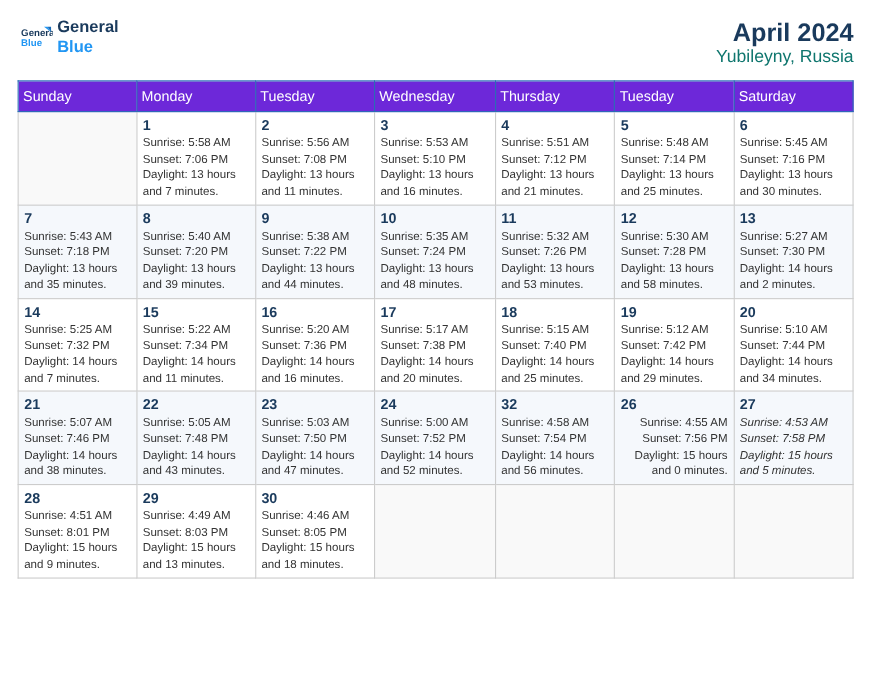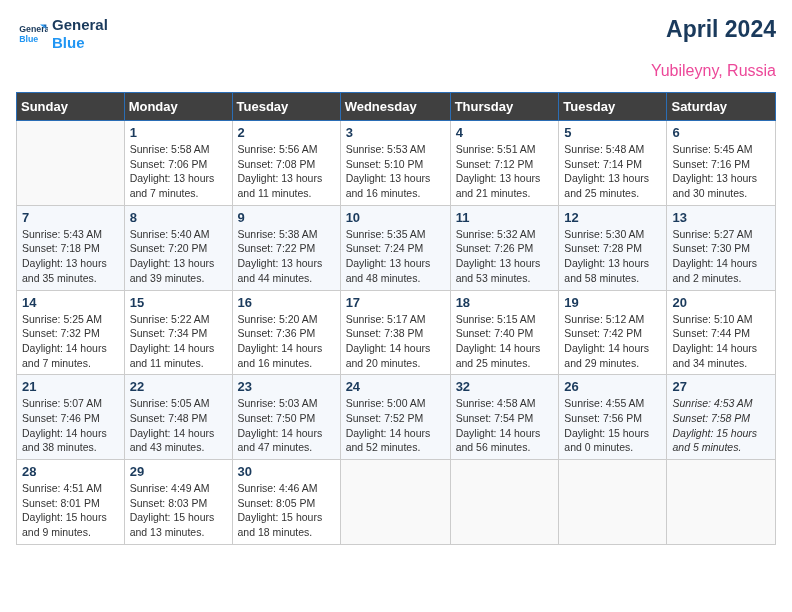--- a/index.html
+++ b/index.html
@@ -28,35 +28,34 @@
     .title-block {
       text-align: right;
     }
     .month-title {
       font-size: 23px;
       color: #1a3a5c;
       font-weight: bold;
     }
     .location {
       font-size: 16px;
-      color: #ec4899;
-      margin-top: 19px;
+      color: #0f766e;
     }
     table {
       width: 100%;
       border-collapse: collapse;
       font-size: 11px;
     }
     thead th {
-      background: #404040;
+      background: #6d28d9;
       color: #fff;
       padding: 6px 4px;
       text-align: left;
       font-size: 13px;
-      font-weight: bold;
+      font-weight: normal;
       border: 1px solid #2a6db5;
     }
     tbody td {
       border: 1px solid #ccc;
       vertical-align: top;
       padding: 4px 5px;
       width: 113px;
       min-height: 80px;
       background: #fff;
     }
@@ -293,21 +292,21 @@
         </td>
         <td>
           <span class="day-num">32</span>
           <div class="day-info" style="white-space: pre-line;">Sunrise: 4:58 AM
 Sunset: 7:54 PM
 Daylight: 14 hours
 and 56 minutes.</div>
         </td>
         <td>
           <span class="day-num">26</span>
-          <div class="day-info" style="white-space: pre-line;">Sunrise: 4:55 AM
+          <div class="day-info" style="white-space: pre-line; text-align: right;">Sunrise: 4:55 AM
 Sunset: 7:56 PM
 Daylight: 15 hours
 and 0 minutes.</div>
         </td>
         <td>
           <span class="day-num">27</span>
           <div class="day-info" style="white-space: pre-line; font-style: italic;">Sunrise: 4:53 AM
 Sunset: 7:58 PM
 Daylight: 15 hours
 and 5 minutes.</div>

